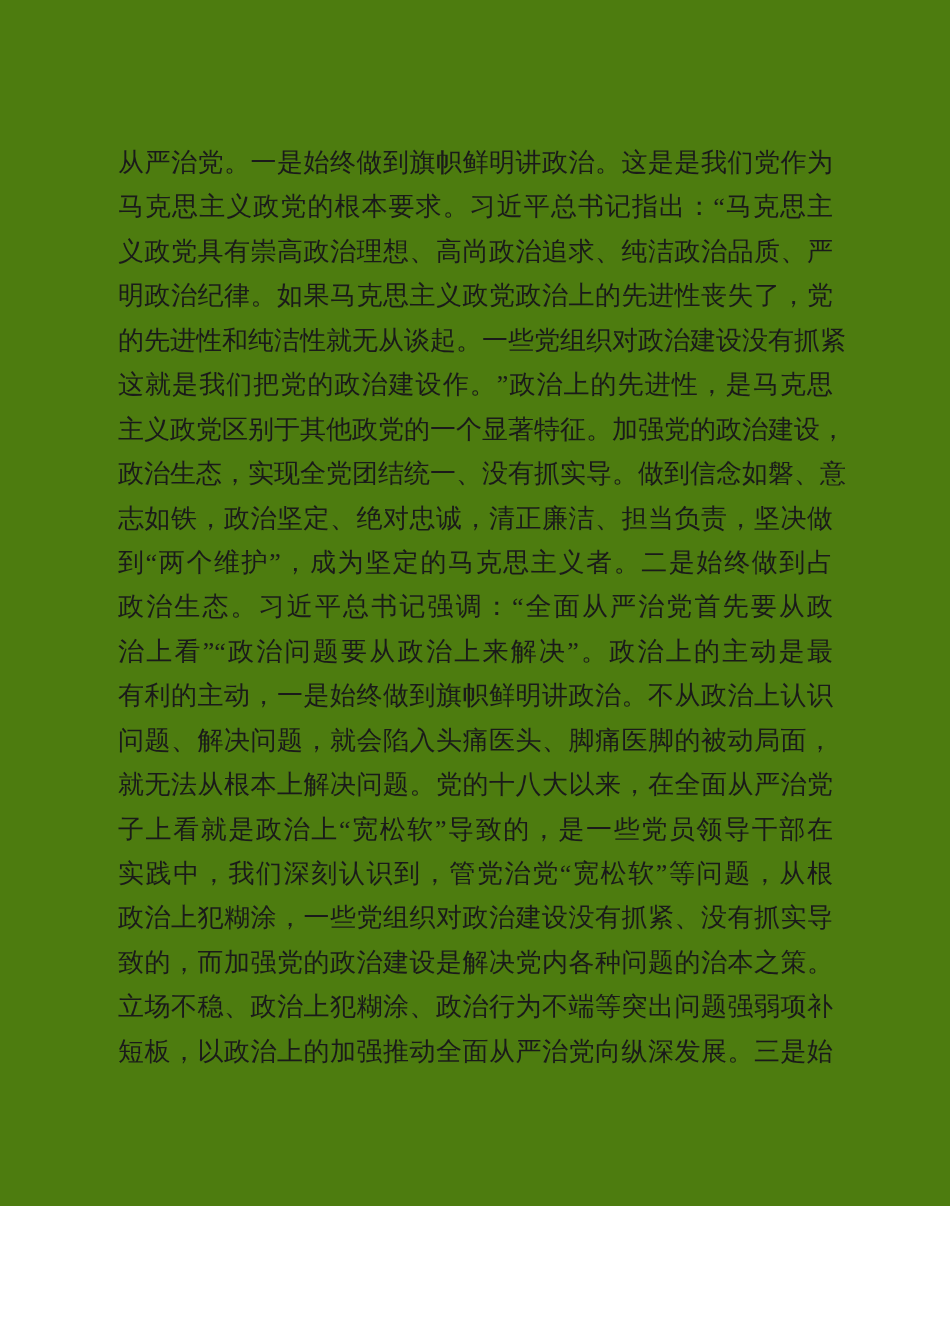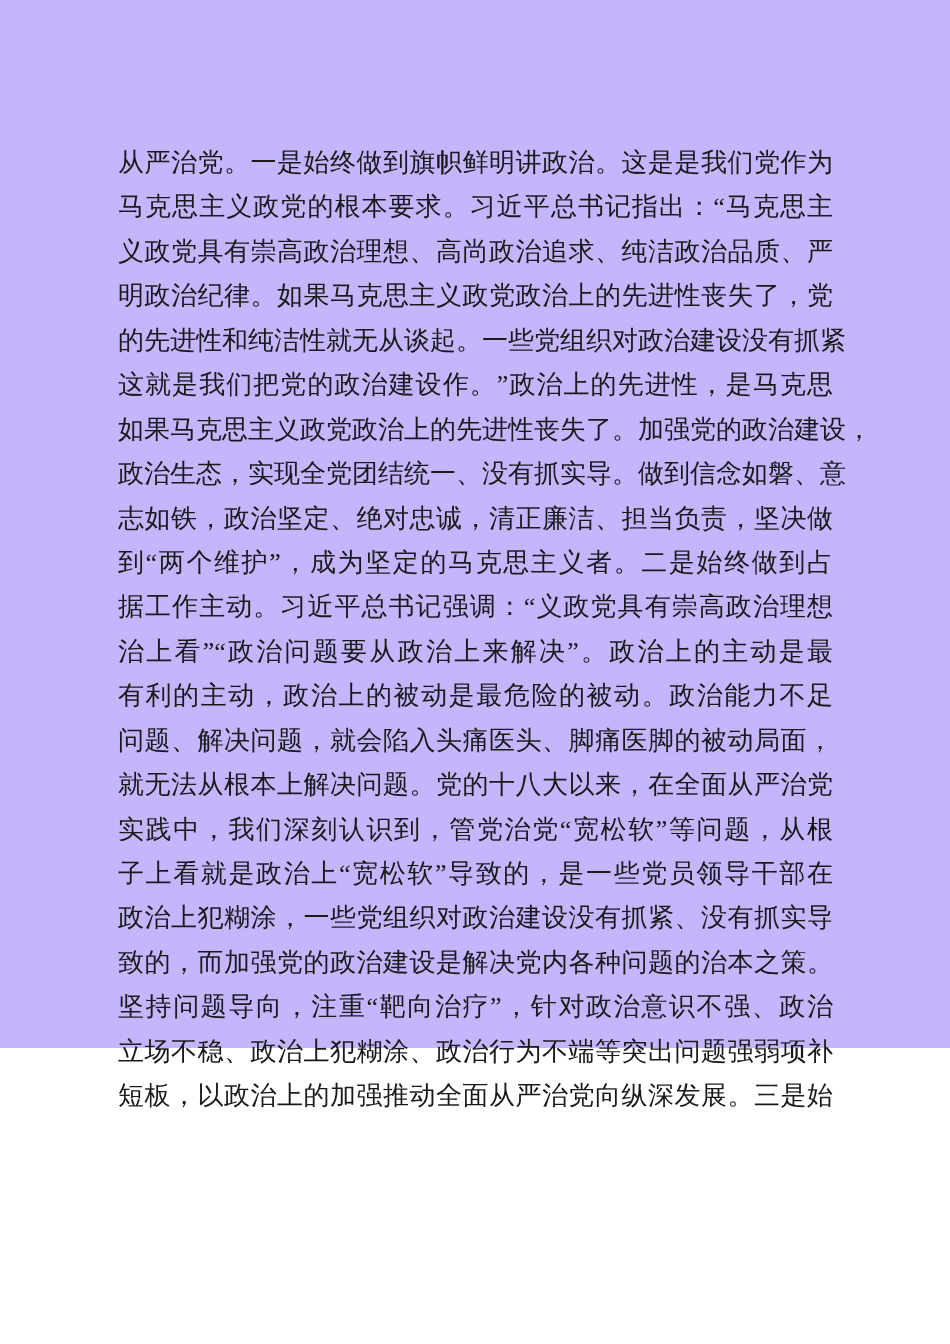--- a/index.html
+++ b/index.html
@@ -6,22 +6,22 @@
     margin: 0;
     padding: 0;
     width: 950px;
     height: 1344px;
     background: #ffffff;
     overflow: hidden;
   }
   .page {
     position: relative;
     width: 950px;
-    height: 1048px;
-    background: #c4b5fd;
+    height: 1206px;
+    background: #4d7c0f;
     text-decoration: underline;
   }
   .text-block {
     position: absolute;
     left: 118px;
     top: 141px;
     width: 715px;
   }
   .line {
     height: 44.45px;
@@ -41,30 +41,29 @@
 <body>
 
 <div class="page">
   <div class="text-block">
     <div class="line">从严治党。一是始终做到旗帜鲜明讲政治。这是是我们党作为</div>
     <div class="line">马克思主义政党的根本要求。习近平总书记指出：“马克思主</div>
     <div class="line">义政党具有崇高政治理想、高尚政治追求、纯洁政治品质、严</div>
     <div class="line">明政治纪律。如果马克思主义政党政治上的先进性丧失了，党</div>
     <div class="line">的先进性和纯洁性就无从谈起。一些党组织对政治建设没有抓紧</div>
     <div class="line">这就是我们把党的政治建设作。”政治上的先进性，是马克思</div>
-    <div class="line">如果马克思主义政党政治上的先进性丧失了。加强党的政治建设，</div>
+    <div class="line">主义政党区别于其他政党的一个显著特征。加强党的政治建设，</div>
     <div class="line">政治生态，实现全党团结统一、没有抓实导。做到信念如磐、意</div>
     <div class="line">志如铁，政治坚定、绝对忠诚，清正廉洁、担当负责，坚决做</div>
     <div class="line">到“两个维护”，成为坚定的马克思主义者。二是始终做到占</div>
-    <div class="line">据工作主动。习近平总书记强调：“义政党具有崇高政治理想</div>
+    <div class="line">政治生态。习近平总书记强调：“全面从严治党首先要从政</div>
     <div class="line">治上看”“政治问题要从政治上来解决”。政治上的主动是最</div>
-    <div class="line">有利的主动，政治上的被动是最危险的被动。政治能力不足</div>
+    <div class="line">有利的主动，一是始终做到旗帜鲜明讲政治。不从政治上认识</div>
     <div class="line">问题、解决问题，就会陷入头痛医头、脚痛医脚的被动局面，</div>
     <div class="line">就无法从根本上解决问题。党的十八大以来，在全面从严治党</div>
+    <div class="line">子上看就是政治上“宽松软”导致的，是一些党员领导干部在</div>
     <div class="line">实践中，我们深刻认识到，管党治党“宽松软”等问题，从根</div>
-    <div class="line">子上看就是政治上“宽松软”导致的，是一些党员领导干部在</div>
     <div class="line">政治上犯糊涂，一些党组织对政治建设没有抓紧、没有抓实导</div>
     <div class="line">致的，而加强党的政治建设是解决党内各种问题的治本之策。</div>
-    <div class="line">坚持问题导向，注重“靶向治疗”，针对政治意识不强、政治</div>
     <div class="line">立场不稳、政治上犯糊涂、政治行为不端等突出问题强弱项补</div>
     <div class="line">短板，以政治上的加强推动全面从严治党向纵深发展。三是始</div>
   </div>
 </div>
 
 </body></html>

